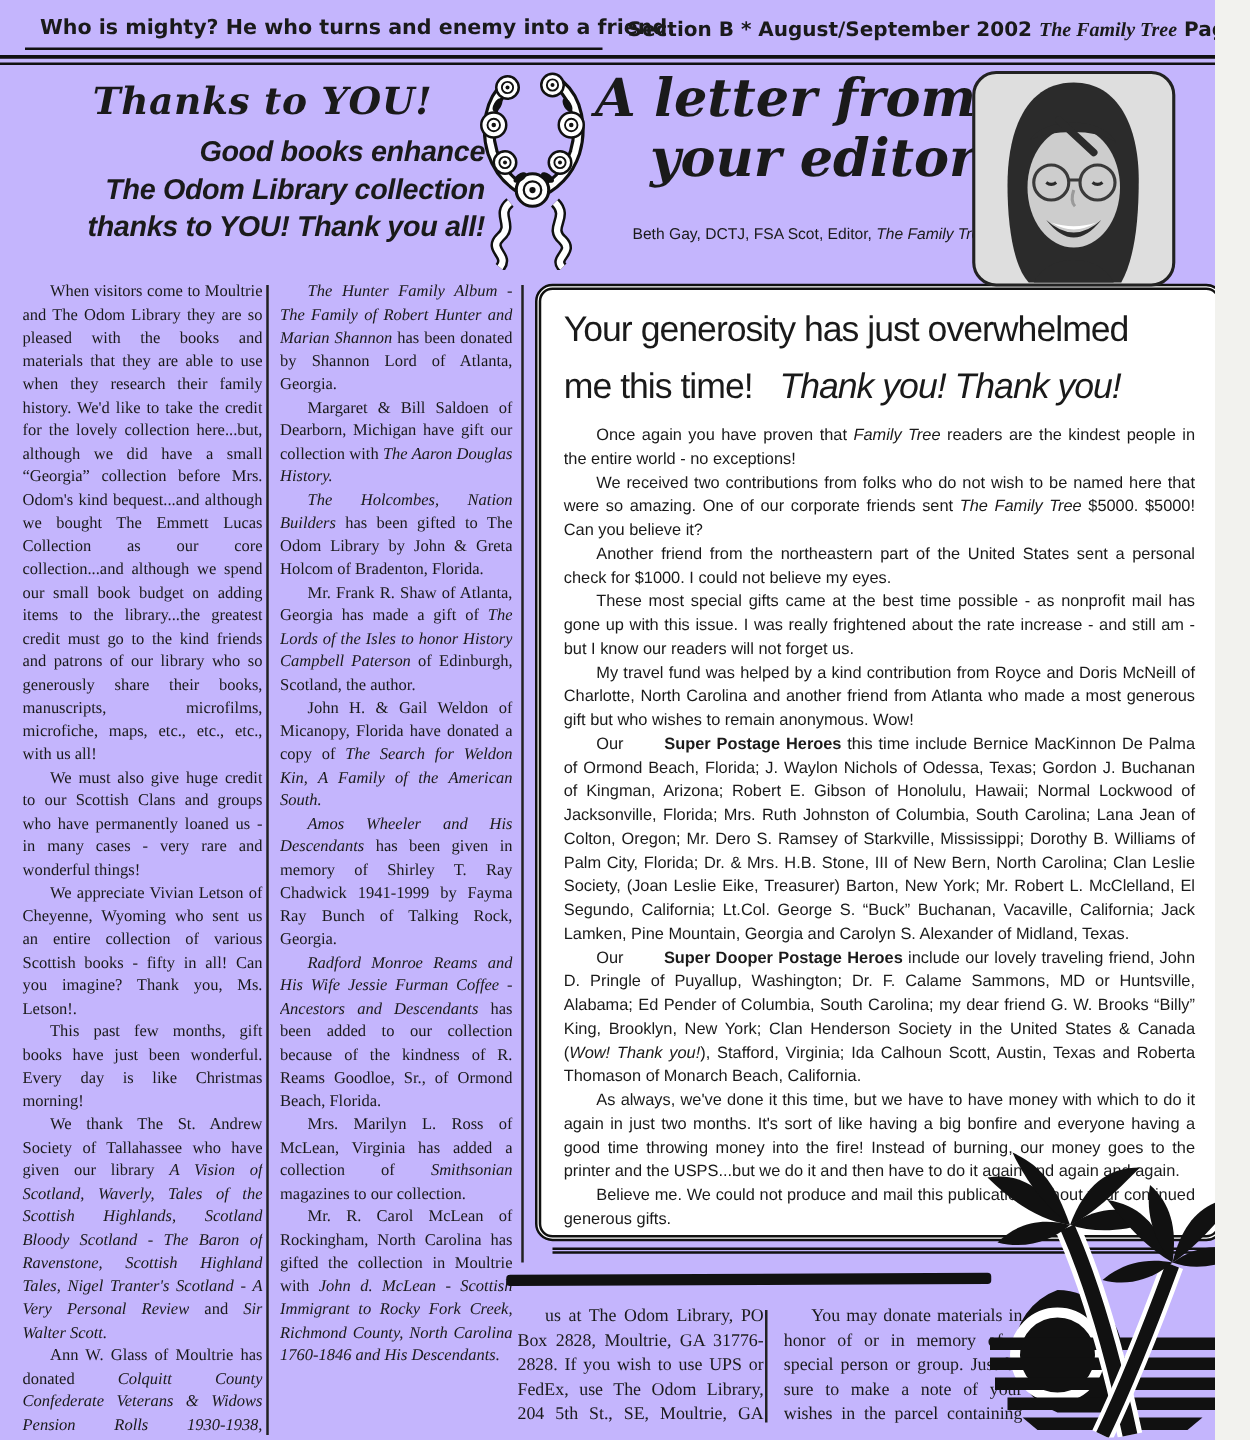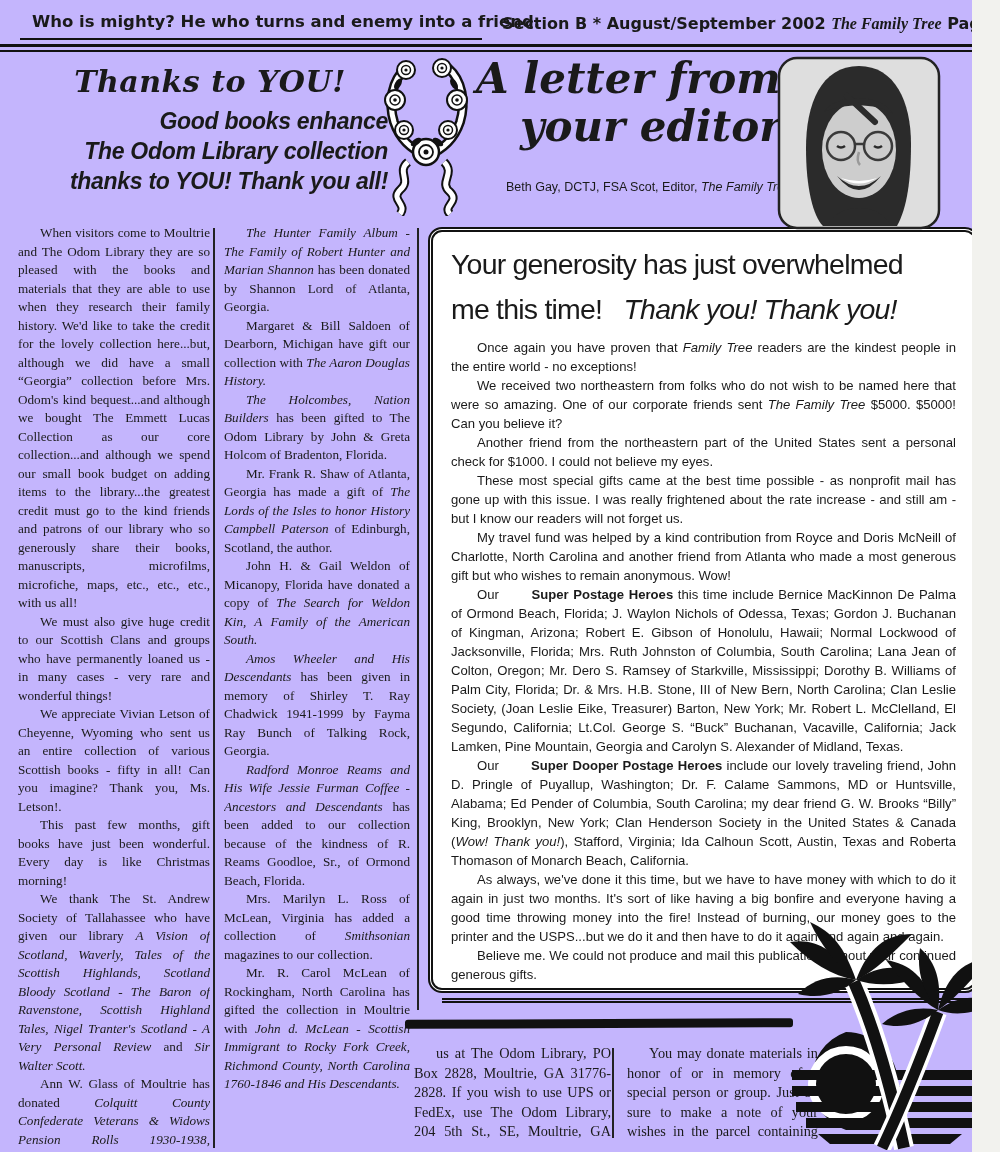--- a/index.html
+++ b/index.html
@@ -183,21 +183,21 @@
   <div class="abs letter-box">
     <div class="letter-head">
       <div>Your generosity has just overwhelmed</div>
       <div>
         <span>me this time!</span>&nbsp;&nbsp;
         <span class="it">Thank you! Thank you!</span>
       </div>
     </div>
     <div class="letter-body">
         <p class="para"><span>Once again you have proven that </span><span class="seg-i">Family Tree</span><span> readers are the kindest people in the entire world - no exceptions!</span></p>
-        <p class="para"><span>We received two northeastern from folks who do not wish to be named here that were so amazing.  One of our corporate friends sent </span><span class="seg-i">The Family Tree</span><span> $5000. $5000!  Can you believe it?</span></p>
+        <p class="para"><span>We received two contributions from folks who do not wish to be named here that were so amazing.  One of our corporate friends sent </span><span class="seg-i">The Family Tree</span><span> $5000. $5000!  Can you believe it?</span></p>
         <p class="para"><span>Another friend from the northeastern part of the United  States sent a personal check for $1000.  I could not believe my eyes.</span></p>
         <p class="para"><span>These most special gifts came at the best time possible - as nonprofit mail has gone up with this issue.  I was really frightened about the rate increase - and still am - but I know our readers will not forget us.</span></p>
         <p class="para"><span>My travel fund was helped by a kind contribution from Royce and Doris McNeill of Charlotte, North Carolina and another friend from Atlanta who made a most generous gift but who wishes to remain anonymous.  Wow!</span></p>
         <p class="para"><span>Our </span><span class="seg-b">Super Postage Heroes</span><span> this time include Bernice MacKinnon De Palma of Ormond Beach, Florida; J. Waylon Nichols of Odessa, Texas; Gordon J. Buchanan of Kingman, Arizona; Robert E. Gibson of Honolulu, Hawaii; Normal Lockwood of Jacksonville, Florida; Mrs. Ruth Johnston of Columbia, South Carolina; Lana Jean of Colton, Oregon; Mr. Dero S. Ramsey of Starkville, Mississippi; Dorothy B. Williams of Palm City, Florida; Dr. &amp; Mrs. H.B. Stone, III of New Bern, North Carolina; Clan Leslie Society, (Joan Leslie Eike, Treasurer) Barton, New York; Mr. Robert L. McClelland, El Segundo, California; Lt.Col. George S. “Buck” Buchanan, Vacaville, California; Jack Lamken, Pine Mountain, Georgia and Carolyn S. Alexander of Midland, Texas.</span></p>
         <p class="para"><span>Our </span><span class="seg-b">Super Dooper Postage Heroes</span><span> include our lovely traveling friend, John D. Pringle of Puyallup, Washington; Dr. F. Calame Sammons, MD or Huntsville, Alabama; Ed Pender of Columbia, South Carolina; my dear friend G. W. Brooks “Billy”  King, Brooklyn, New York; Clan Henderson Society in the United States &amp; Canada (</span><span class="seg-i">Wow!  Thank you!</span><span>), Stafford, Virginia; Ida Calhoun Scott, Austin, Texas and Roberta Thomason of Monarch Beach, California.</span></p>
         <p class="para"><span>As always, we've done it this time, but we have to have money with which to do it again in just two months.  It's sort of like having a big bonfire and everyone having a good time throwing money into the fire!  Instead of burning, our money goes to the printer and the USPS...but we do it and then have to do it again and again and again.</span></p>
         <p class="para"><span>Believe me.  We could not produce and mail this publication without your continued generous gifts.</span></p>
         <p class="para"><span>Our </span><span class="seg-i">Family Tree</span><span> readers are the kindest and most generous people on earth.</span></p>
       </div>
 

